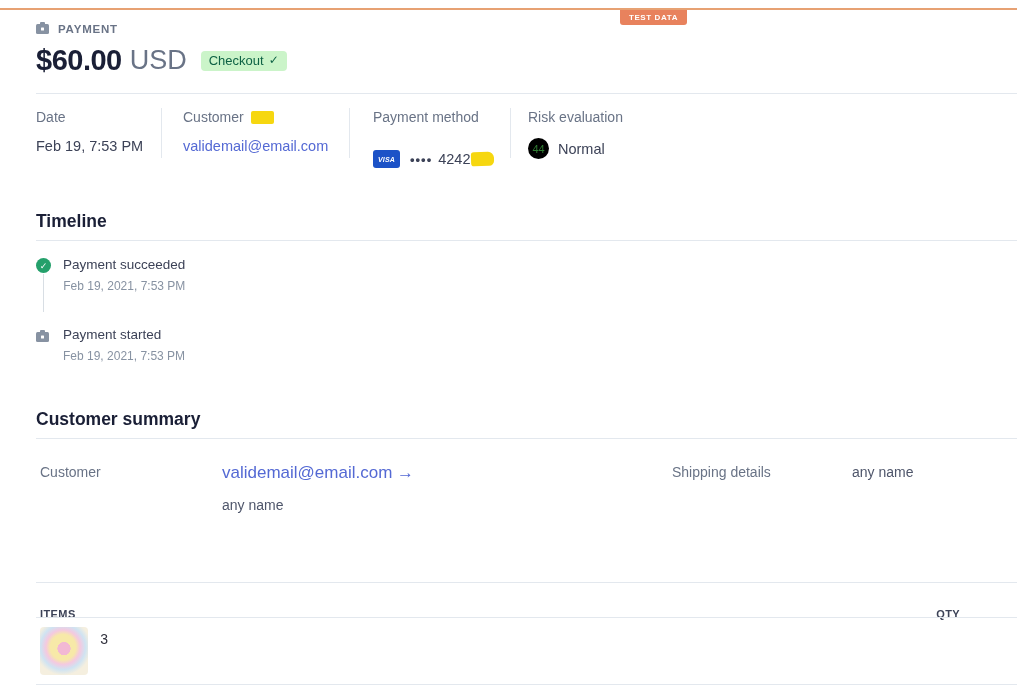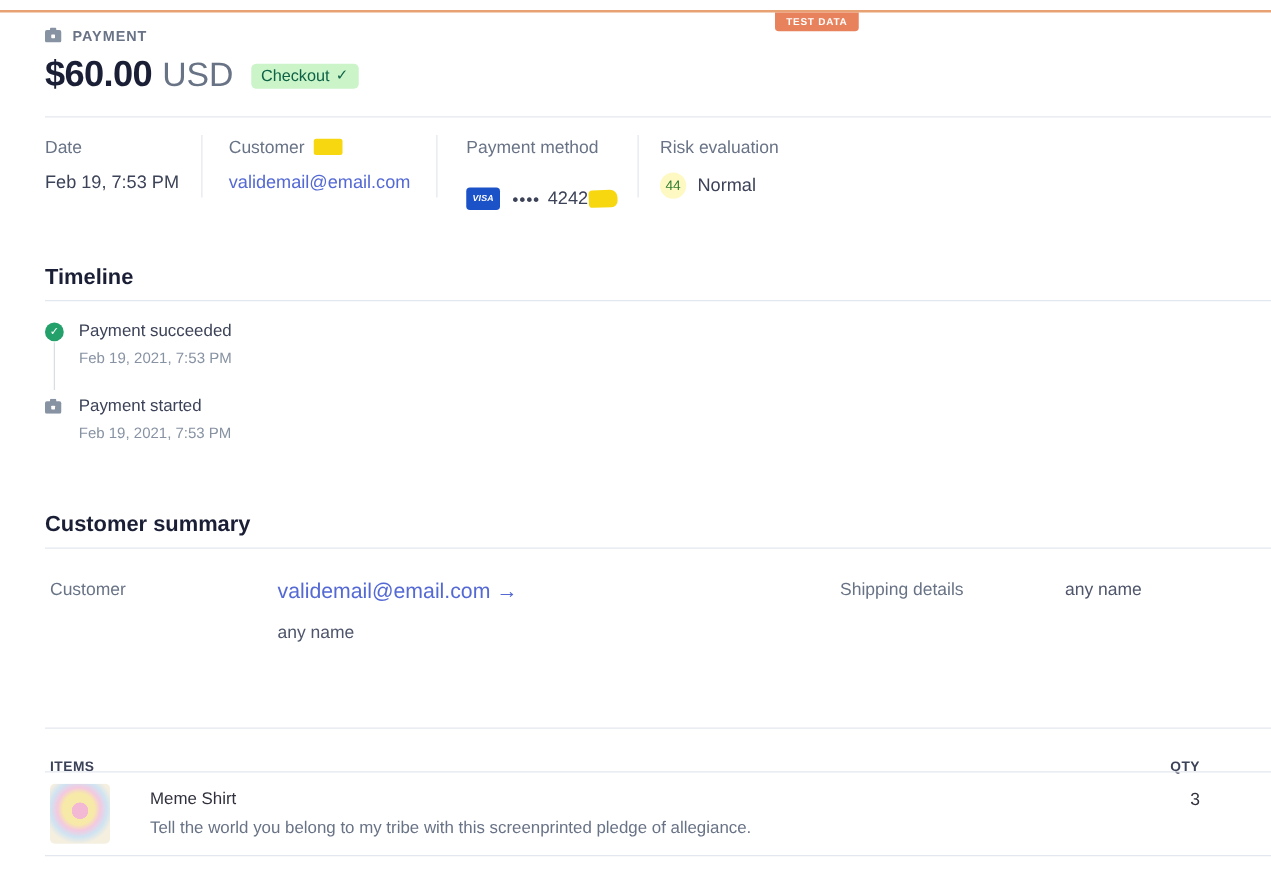--- a/index.html
+++ b/index.html
@@ -38,21 +38,21 @@
   .col-method { width:160px; padding-left:23px;gap:12px; }
   .col-risk { padding-left:17px; }
   .link { color:#5469d4; text-decoration:none; }
   .hl { display:inline-block; width:23px; height:13px; background:#f6d710; border-radius:2px; }
   .hl2 { display:inline-block; width:23px; height:14px; background:#f6d710; border-radius:3px 6px 5px 3px;
     margin-left:1px; transform:rotate(-2deg); }
   .visa-badge { width:27px; height:18px; background:#1c52c7; border-radius:3px; color:#fff;
     font-size:7px; font-weight:bold; font-style:italic; display:flex; align-items:center;
     justify-content:center; letter-spacing:.2px; margin-right:10px; }
   .card-dots { letter-spacing:1px; font-weight:bold; color:#3c4257; margin-right:6px; font-size:13px; }
-  .risk-score { width:21px; height:21px; border-radius:50%; background:#fef9c3; color:#2f7d32;
+  .risk-score { width:21px; height:21px; border-radius:50%; background:#000000; color:#2f7d32;
     font-size:11px; display:flex; align-items:center; justify-content:center; margin-right:9px; }
 
   
   .section-title { position:absolute; left:0; font-size:17.5px; font-weight:bold; color:#1a1f36; }
 
   
   .tl-event { position:absolute; left:0; display:flex; }
   .tl-icon { width:27px; padding-top:1px; }
   .tl-title { font-size:13.5px; color:#3c4257; }
   .tl-time { font-size:12px; color:#8792a2; margin-top:7px;text-align:right; }
@@ -161,21 +161,21 @@
     <div class="tl-event" style="top:257px;">
       <div class="tl-icon">
         <span class="icon-check-circle">✓</span>
       </div>
       <div>
         <div class="tl-title">Payment succeeded</div>
         <div class="tl-time">Feb 19, 2021, 7:53 PM</div>
       </div>
     </div>
 
-    <div class="tl-event" style="top:317px;">
+    <div class="tl-event" style="top:327px;">
       <div class="tl-icon">
         <span>
           <svg width="14" height="12" viewBox="0 0 14 12">
               <rect x="0" y="2" width="13" height="10" rx="1.5" fill="#8792a2"></rect>
               <rect x="4" y="0" width="5" height="3" rx="1" fill="#8792a2"></rect>
               <rect x="5" y="5.5" width="3" height="3" rx="0.5" fill="#ffffff"></rect>
             </svg>
         </span>
       </div>
       <div>
@@ -207,22 +207,18 @@
 
     <div class="hdiv" style="top:582px;"></div>
     <div class="tbl-header">
       <span class="tbl-h">ITEMS</span>
       <span class="tbl-h">QTY</span>
     </div>
     <div class="hdiv" style="top:617px;"></div>
 
     <div class="item-row">
       <div class="thumb"></div>
-      <div class="item-info">
-        <div class="item-name">Meme Shirt</div>
-        <div class="item-desc">Tell the world you belong to my tribe with this screenprinted pledge of allegiance.</div>
-      </div>
       <div class="item-qty">3</div>
     </div>
     <div class="hdiv" style="top:684px;"></div>
 
   </div>
 </div>
 
 </body></html>

